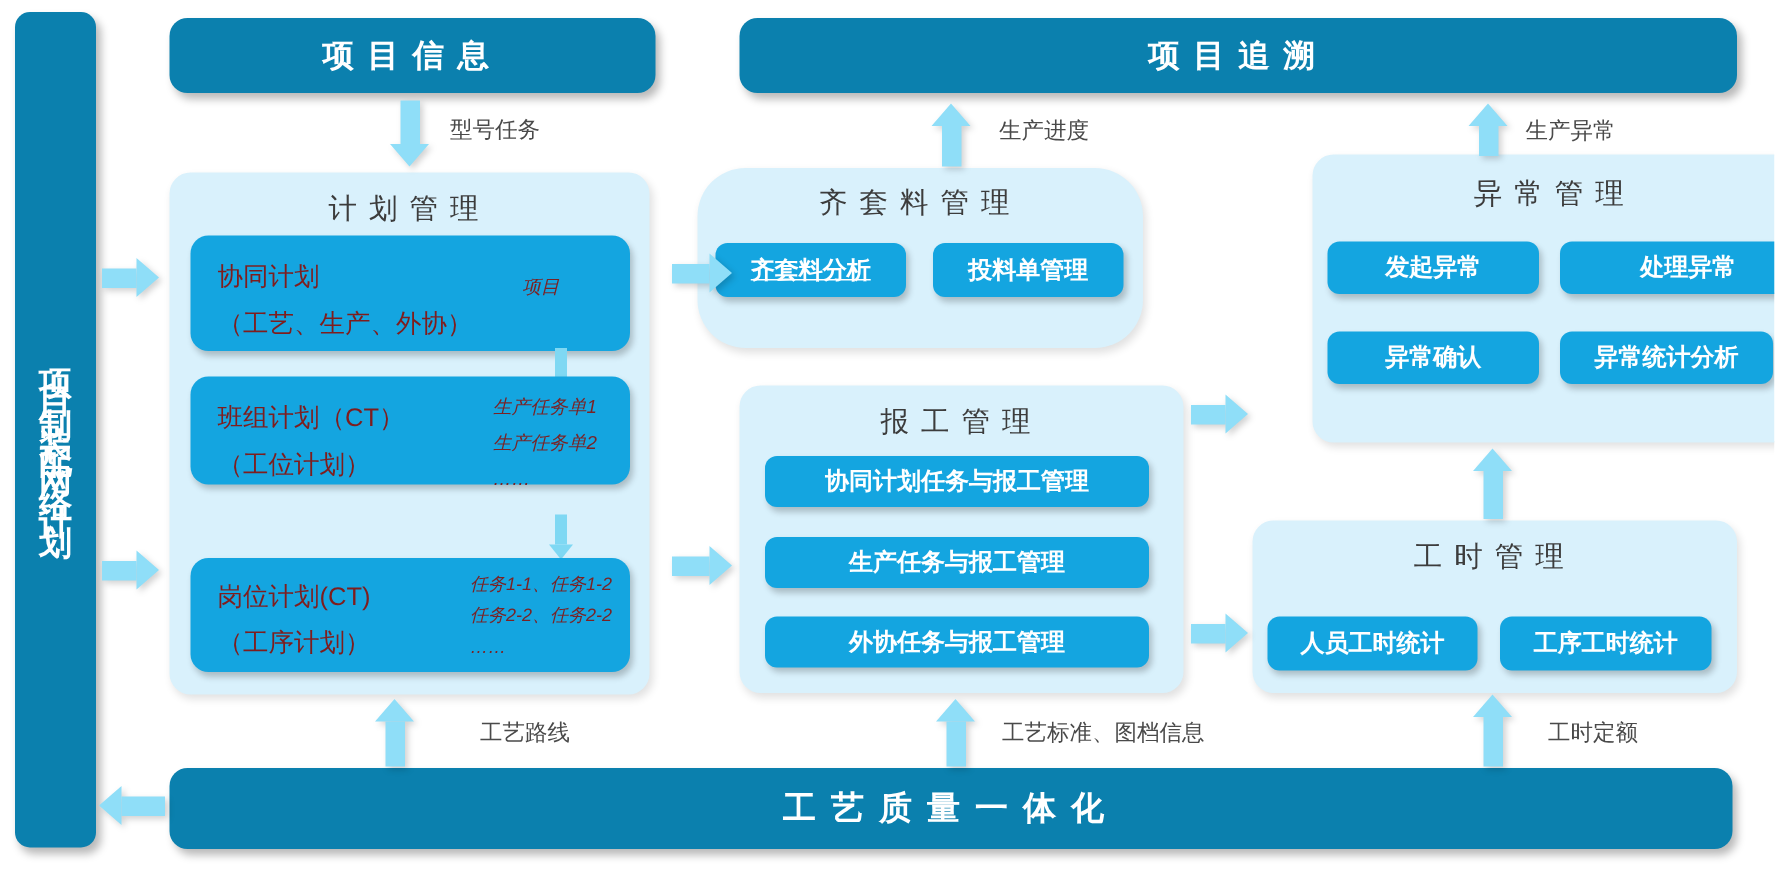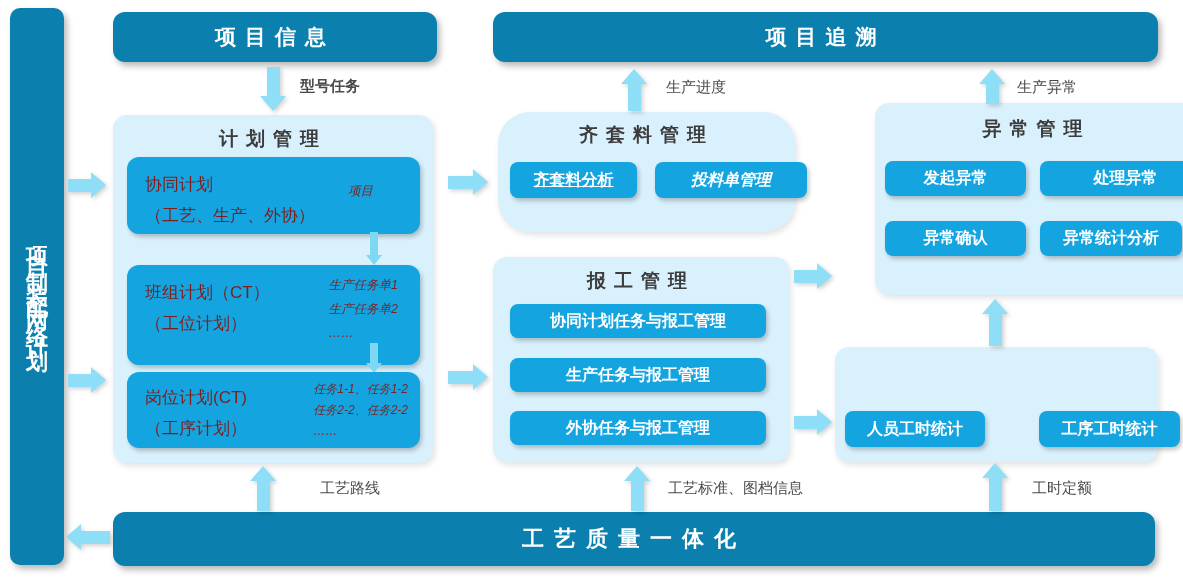--- a/index.html
+++ b/index.html
@@ -31,21 +31,21 @@
     writing-mode:vertical-rl;text-orientation:upright;
     color:#fff;font-weight:bold;font-size:22px;letter-spacing:13px;
   }
 
   
   .panel{
     position:absolute;background:var(--panel);border-radius:14px;
     box-shadow:2px 3px 6px rgba(0,0,0,.12);
   }
   .panel-title{
-    text-align:center;color:var(--ink);font-weight:700;
+    text-align:center;color:var(--ink);font-weight:400;
     font-size:19px;letter-spacing:8px;
   }
 
   
   .blue-box{
     position:absolute;background:var(--btn);border-radius:12px;color:#7f1d1d;
     box-shadow:2px 3px 4px rgba(0,0,0,.22);
   }
   .mod-btn{
     position:absolute;background:var(--btn);border-radius:8px;color:#fff;
@@ -101,21 +101,21 @@
         <div>（工艺、生产、外协）</div>
       </div>
       <div class="box-side" style="right:47px;top:22px;">项目</div>
     </div>
 
     <div class="ar-thin" style="left:253px;top:117px;width:16px;height:33px;">
       <div class="shaft"></div>
         <div class="head"></div>
     </div>
 
-    <div class="blue-box" style="left:14px;top:150px;width:293px;height:100px;">
+    <div class="blue-box" style="left:14px;top:136px;width:293px;height:72px;">
       <div class="box-main">
         <div>班组计划（CT）</div>
         <div>（工位计划）</div>
       </div>
       <div class="box-side" style="right:22px;top:8px;">
         <div>生产任务单1</div>
         <div>生产任务单2</div>
         <div>……</div>
       </div>
     </div>
@@ -131,44 +131,45 @@
         <div>（工序计划）</div>
       </div>
       <div class="box-side" style="right:12px;top:7px;font-size:12px;line-height:21px;">
         <div>任务1-1、任务1-2</div>
         <div>任务2-2、任务2-2</div>
         <div>……</div>
       </div>
     </div>
   </div>
 
-  <div class="panel" style="left:498px;top:112px;width:297px;height:120px;border-radius:32px;">
+  <div class="panel" style="left:465px;top:112px;width:297px;height:120px;border-radius:32px;">
     <div class="panel-title" style="padding-top:10px;">齐套料管理</div>
     <div class="mod-btn" style="left:12px;top:50px;width:127px;height:36px;text-decoration:underline;">齐套料分析</div>
-    <div class="mod-btn" style="left:157px;top:50px;width:152px;height:36px;font-style:italic;">投料单管理</div>
+    <div class="mod-btn" style="left:157px;top:50px;width:127px;height:36px;">投料单管理</div>
   </div>
 
   <div class="panel" style="left:493px;top:257px;width:296px;height:205px;">
     <div class="panel-title" style="padding-top:11px;">报工管理</div>
     <div class="mod-btn" style="left:17px;top:47px;width:256px;height:34px;">协同计划任务与报工管理</div>
     <div class="mod-btn" style="left:17px;top:101px;width:256px;height:34px;font-family:Liberation Mono, monospace;">生产任务与报工管理</div>
     <div class="mod-btn" style="left:17px;top:154px;width:256px;height:34px;">外协任务与报工管理</div>
   </div>
 
   <div class="panel" style="left:835px;top:103px;width:323px;height:192px;margin-left:40px;">
     <div class="panel-title" style="padding-top:13px;">异常管理</div>
     <div class="mod-btn" style="left:10px;top:58px;width:141px;height:35px;">发起异常</div>
     <div class="mod-btn" style="left:165px;top:58px;width:171px;height:35px;">处理异常</div>
     <div class="mod-btn" style="left:10px;top:118px;width:141px;height:35px;">异常确认</div>
     <div class="mod-btn" style="left:165px;top:118px;width:142px;height:35px;">异常统计分析</div>
   </div>
 
   <div class="panel" style="left:835px;top:347px;width:323px;height:115px;">
+    <div class="panel-title" style="padding-top:11px;">工时管理</div>
     <div class="mod-btn" style="left:10px;top:64px;width:140px;height:36px;">人员工时统计</div>
-    <div class="mod-btn" style="left:165px;top:64px;width:141px;height:36px;margin-left:39px;">工序工时统计</div>
+    <div class="mod-btn" style="left:165px;top:64px;width:141px;height:36px;">工序工时统计</div>
   </div>
 
   <div class="dark-bar" style="left:113px;top:512px;width:1042px;height:54px;font-size:22px;letter-spacing:10px;">
     <span>工艺质量一体化</span>
   </div>
 
   <div class="ar ar-right" style="left:68px;top:172px;width:38px;height:26px;">
       <div class="shaft"></div>
       <div class="head"></div>
     </div>
@@ -218,20 +219,20 @@
     </div>
   <div class="ar ar-up" style="left:982px;top:463px;width:26px;height:48px;">
       <div class="head"></div>
       <div class="shaft"></div>
     </div>
   <div class="ar ar-left" style="left:66px;top:524px;width:44px;height:26px;">
       <div class="head"></div>
       <div class="shaft"></div>
     </div>
 
-  <div class="flow-label" style="left:300px;top:77px;font-weight:bold;">型号任务</div>
+  <div class="flow-label" style="left:300px;top:77px;">型号任务</div>
   <div class="flow-label" style="left:666px;top:78px;">生产进度</div>
   <div class="flow-label" style="left:1017px;top:78px;">生产异常</div>
   <div class="flow-label" style="left:320px;top:479px;">工艺路线</div>
   <div class="flow-label" style="left:668px;top:479px;">工艺标准、图档信息</div>
   <div class="flow-label" style="left:1032px;top:479px;">工时定额</div>
 
 </div>
 
 </body></html>

